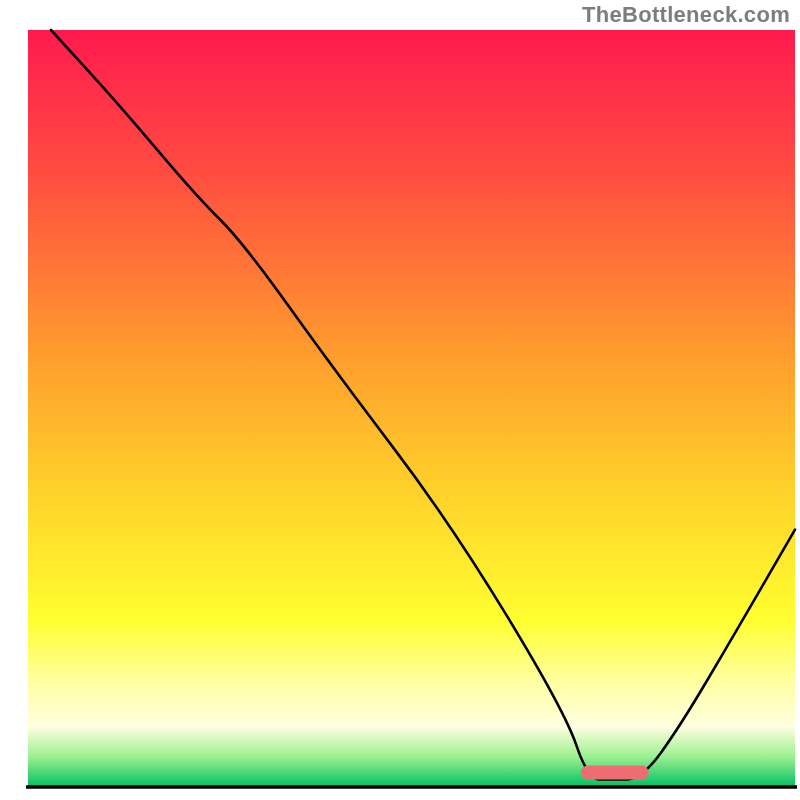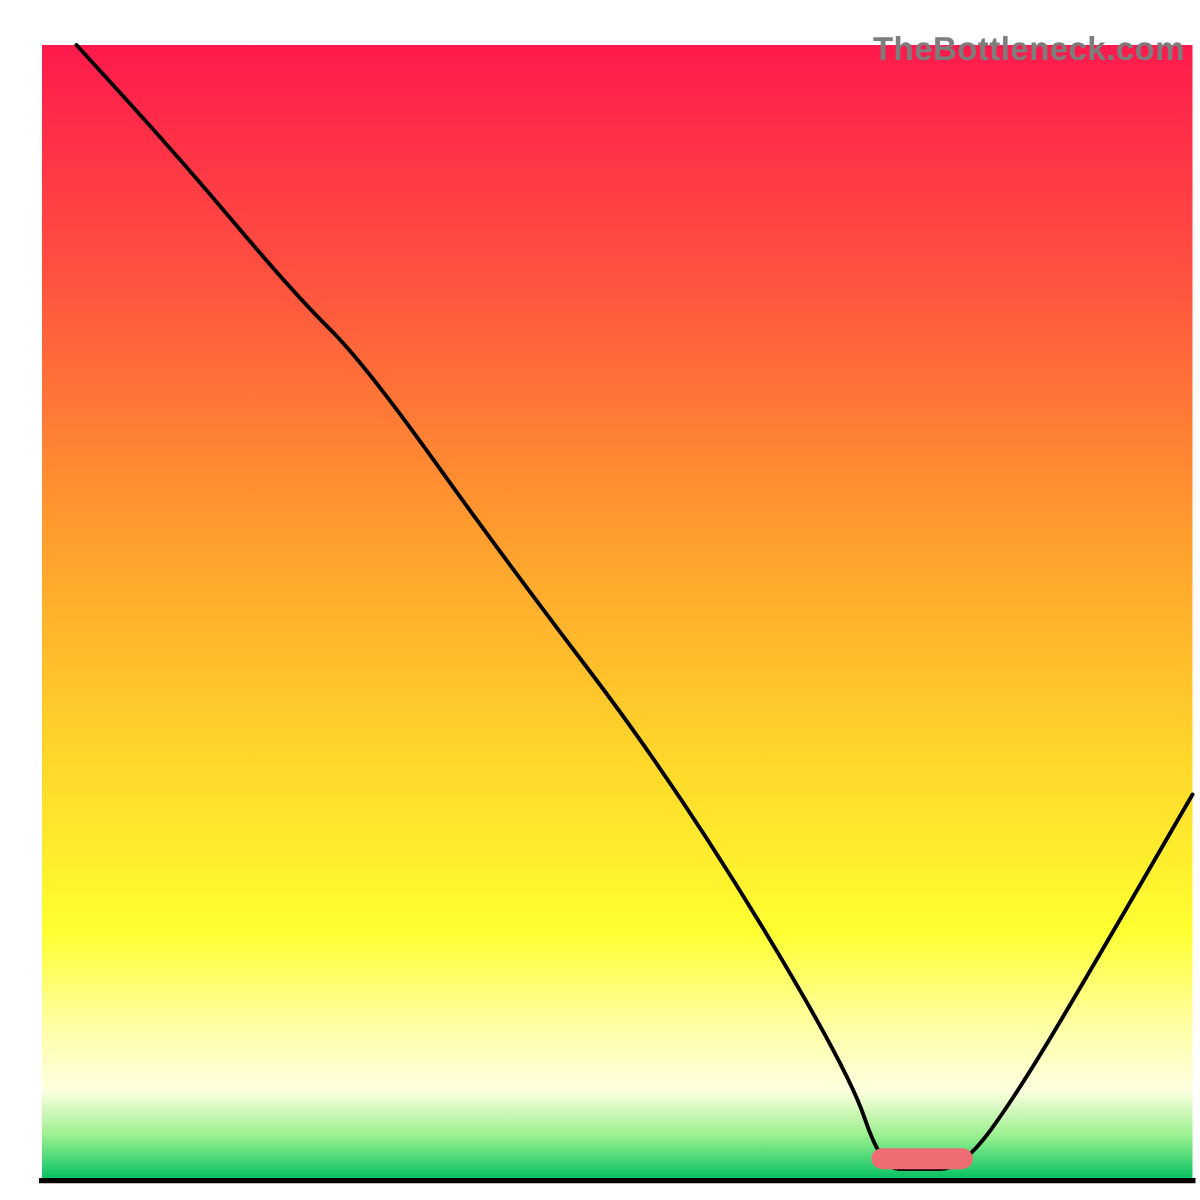--- a/index.html
+++ b/index.html
@@ -11,21 +11,21 @@
     font-family: Arial, Helvetica, sans-serif;
     background: #ffffff;
   }
   .stage {
     position: relative;
     width: 800px;
     height: 800px;
   }
   .watermark {
     position: absolute;
-    top: 20px;
+    top: 2px;
     right: 10px;
     font-size: 22px;
     font-weight: bold;
     color: #7d7d7d;
     letter-spacing: 0.3px;
     user-select: none;
   }
   svg {
     position: absolute;
     left: 0;

